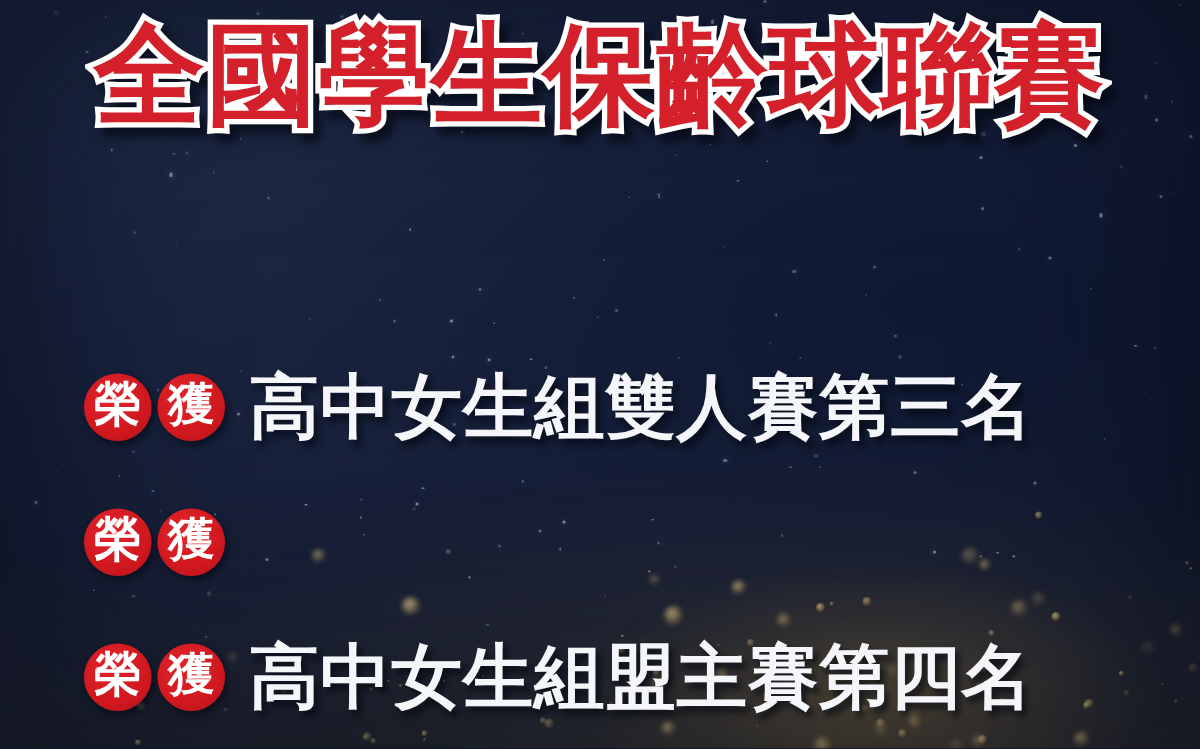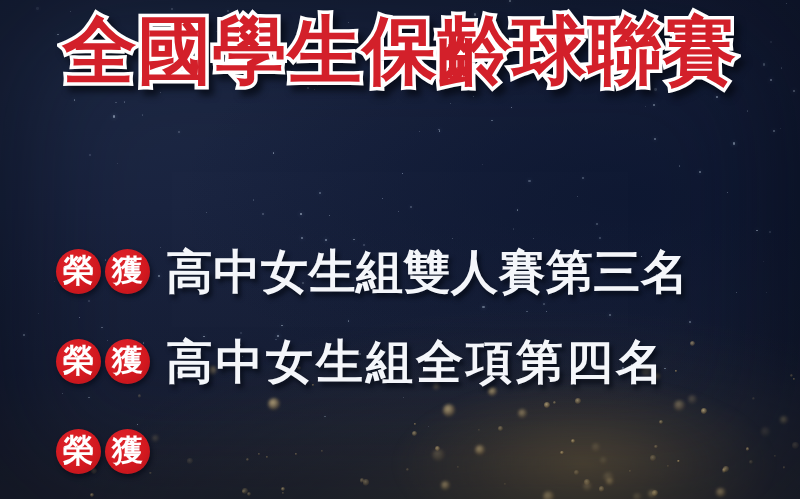--- a/index.html
+++ b/index.html
@@ -408,28 +408,28 @@
 
     <div class="row track-wide">
       <div class="badges">
         <div class="badge">
             <span>榮</span>
           </div>
         <div class="badge">
             <span>獲</span>
           </div>
       </div>
-      <div class="row-text">高中女生組全項第四名</div>
     </div>
 
     <div class="row track-tight">
       <div class="badges">
         <div class="badge">
             <span>榮</span>
           </div>
         <div class="badge">
             <span>獲</span>
           </div>
       </div>
+      <div class="row-text">高中女生組盟主賽第四名</div>
     </div>
 
   </div>
 </div>
 
 </body></html>

